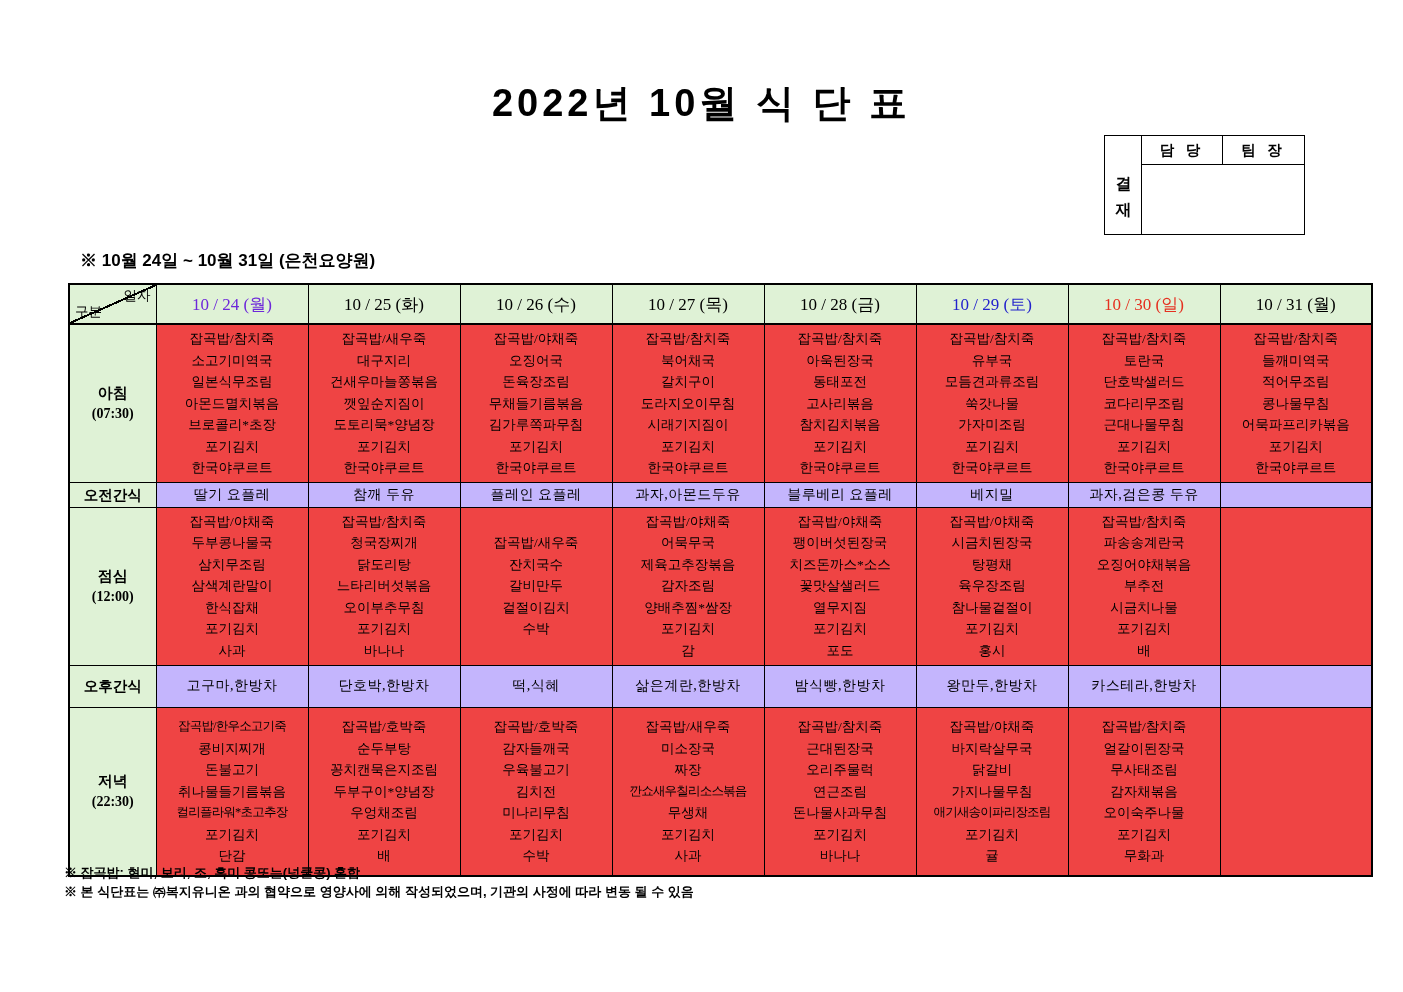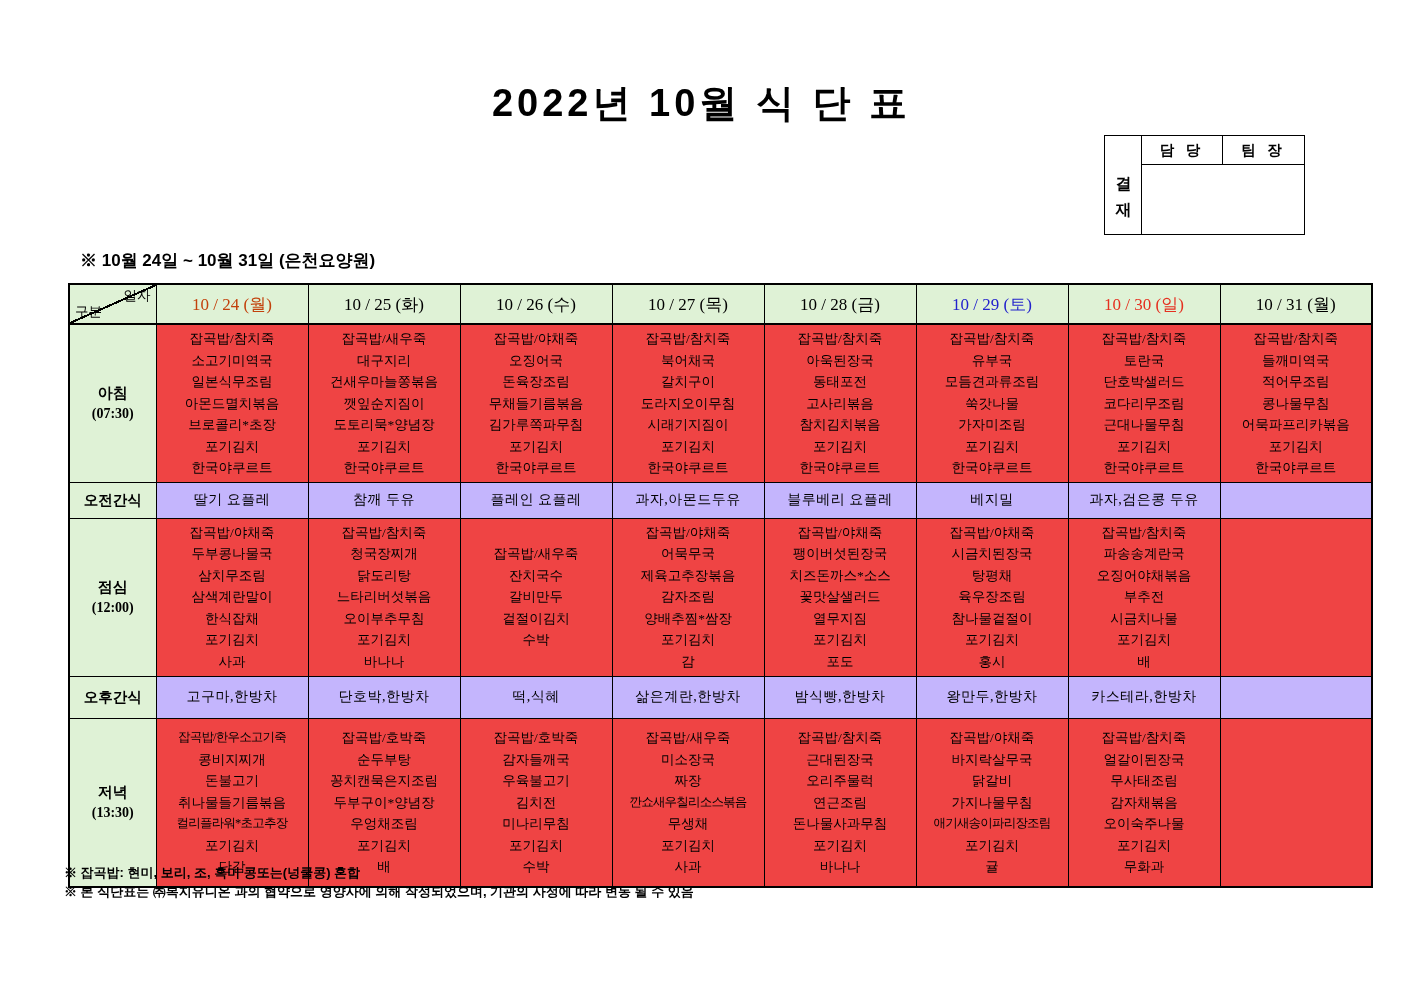--- a/index.html
+++ b/index.html
@@ -32,21 +32,21 @@
   th.corner { position:relative; background-color:#dff2d6;
       background-image:linear-gradient(to bottom right, transparent calc(50% - 1px), #000 calc(50% - 1px), #000 calc(50% + 1px), transparent calc(50% + 1px)); }
   .c-top { position:absolute; top:2px; right:5px; font-size:13.5px; }
   .c-bot { position:absolute; bottom:2px; left:5px; font-size:13.5px; }
 
   .rowlabel { background:#dff2d6; font-weight:bold; font-size:15px; line-height:20px; }
   .rowlabel .time { font-weight:bold; font-size:14px; }
   tr.snack .rowlabel { font-size:14.5px; }
 
   tbody tr:nth-child(1) { height:158px; }
-  tbody tr:nth-child(2) { height:36px; }
+  tbody tr:nth-child(2) { height:25px; }
   tbody tr:nth-child(3) { height:158px; }
   tbody tr:nth-child(4) { height:42px; }
   tbody tr:nth-child(5) { height:169px; }
 
   td.cell { background:#ef4444; }
   tr.snack td.cell { background:#c4b5fd; font-weight:normal; font-size:14px; letter-spacing:0.5px; }
   .item { font-size:13.5px; line-height:21.5px; white-space:nowrap; }
   .item.sq { font-size:12.5px; letter-spacing:-0.8px; }
 
   .footnotes { position:absolute; top:863px; left:64px; font-family:"Liberation Sans", sans-serif;
@@ -81,21 +81,21 @@
         <col style="width:152px">
         <col style="width:152px">
         <col style="width:152px">
     </colgroup>
   <thead>
         <tr>
           <th class="corner">
             <span class="c-top">일자</span>
             <span class="c-bot">구분</span>
           </th>
-          <th class="date" style="color: #c2410c;">10 / 24 (월)</th>
+          <th class="date" style="color: #6d28d9;">10 / 24 (월)</th>
           <th class="date" style="color: rgb(0, 0, 0);">10 / 25 (화)</th>
           <th class="date" style="color: rgb(0, 0, 0);">10 / 26 (수)</th>
           <th class="date" style="color: rgb(0, 0, 0);">10 / 27 (목)</th>
           <th class="date" style="color: rgb(0, 0, 0);">10 / 28 (금)</th>
           <th class="date" style="color: rgb(34, 34, 204);">10 / 29 (토)</th>
           <th class="date" style="color: rgb(229, 48, 32);">10 / 30 (일)</th>
           <th class="date" style="color: rgb(0, 0, 0);">10 / 31 (월)</th>
         </tr>
       </thead>
       <tbody>
@@ -255,21 +255,21 @@
           <td class="cell">고구마,한방차</td>
           <td class="cell">단호박,한방차</td>
           <td class="cell">떡,식혜</td>
           <td class="cell">삶은계란,한방차</td>
           <td class="cell">밤식빵,한방차</td>
           <td class="cell">왕만두,한방차</td>
           <td class="cell">카스테라,한방차</td>
           <td class="cell"></td>
         </tr>
         <tr class="meal">
-          <th class="rowlabel">저녁<br><span class="time">(13:30)</span></th>
+          <th class="rowlabel">저녁<br><span class="time">(22:30)</span></th>
           <td class="cell">
             <div class="item sq">잡곡밥/한우소고기죽</div>
             <div class="item">콩비지찌개</div>
             <div class="item">돈불고기</div>
             <div class="item">취나물들기름볶음</div>
             <div class="item sq">컬리플라워*초고추장</div>
             <div class="item">포기김치</div>
             <div class="item">단감</div>
           </td>
           <td class="cell">

